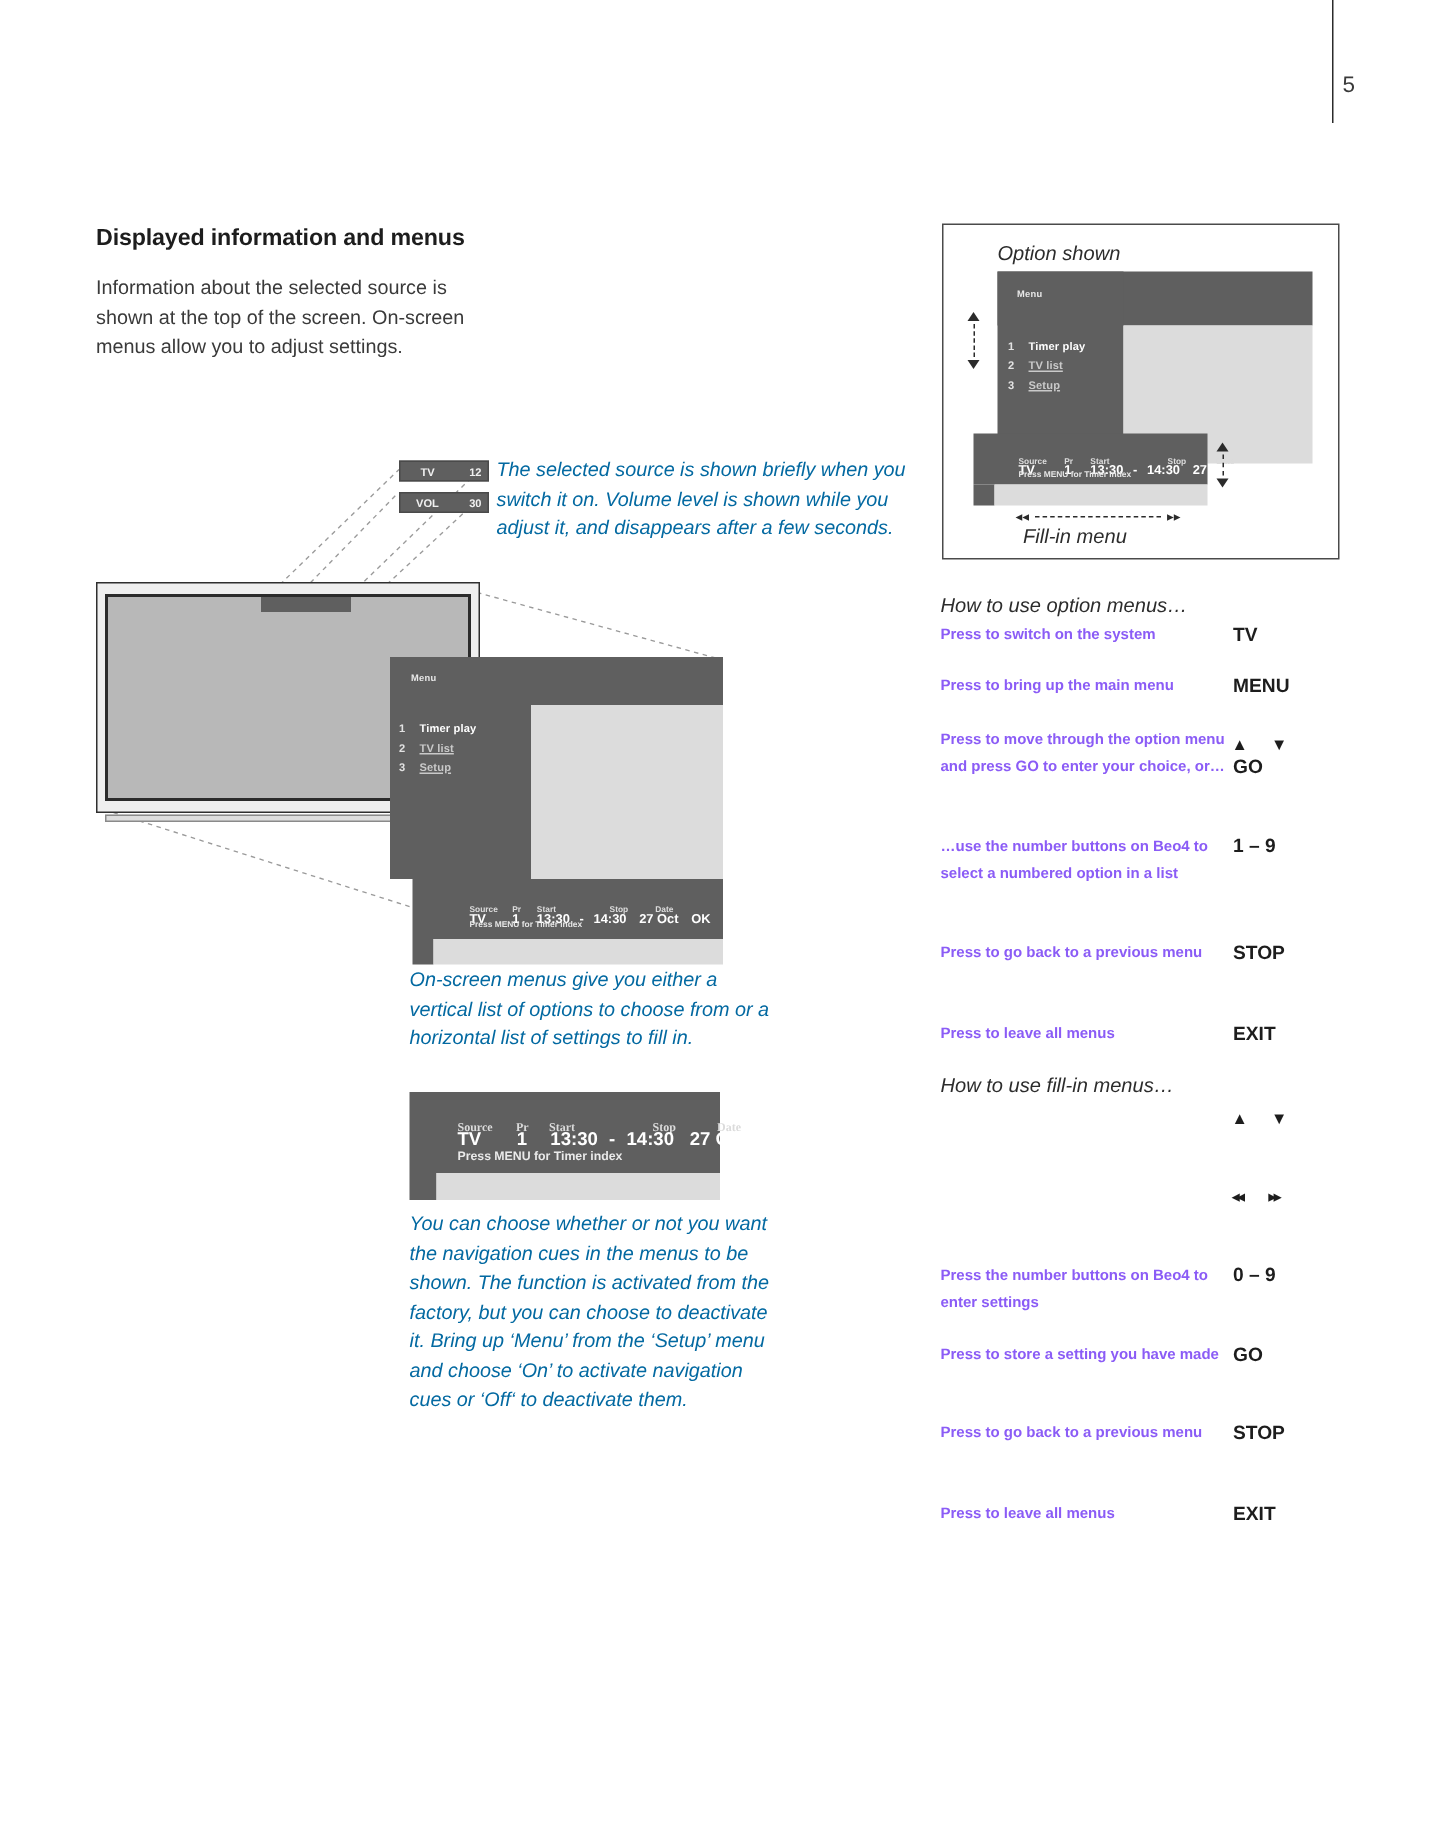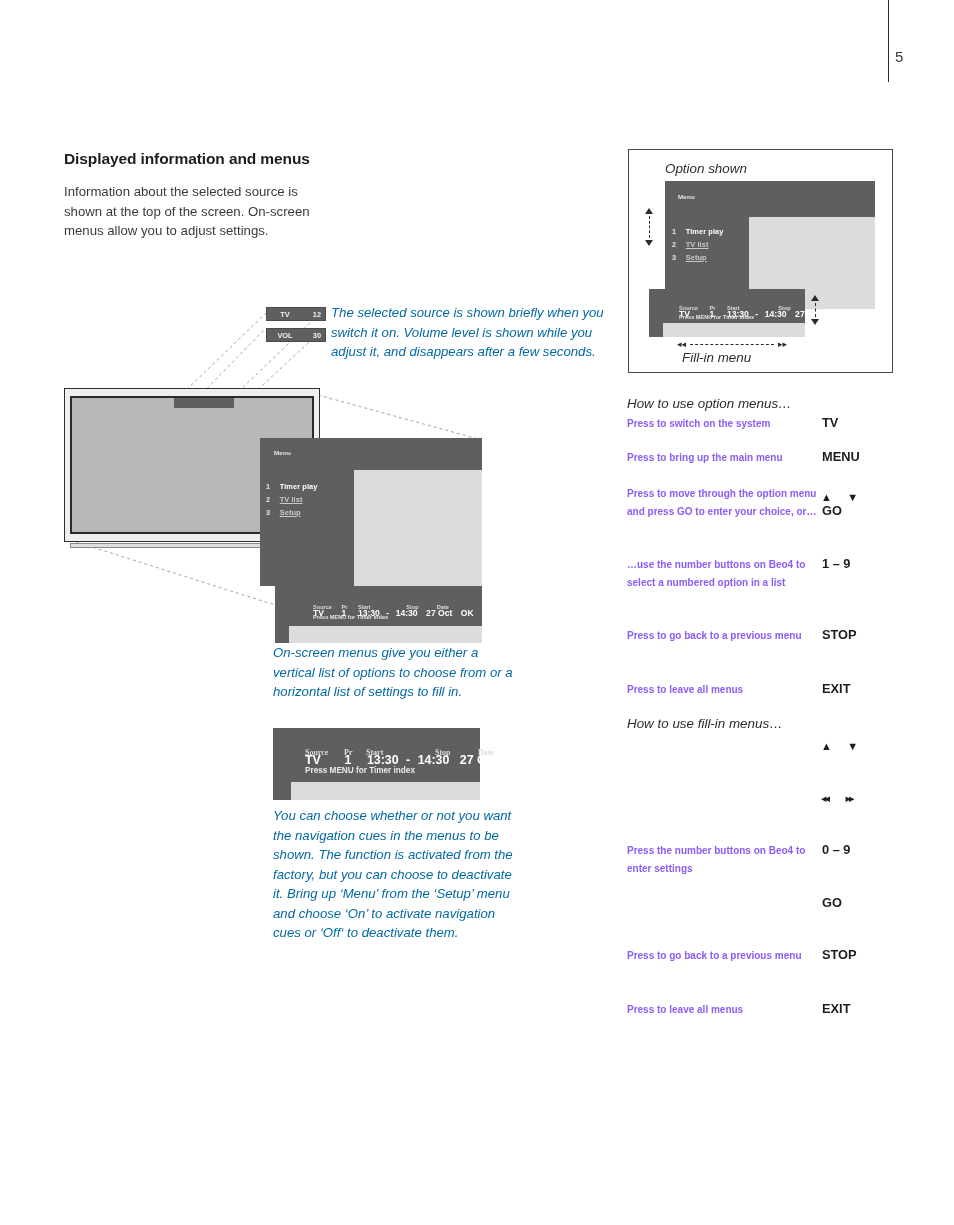--- a/index.html
+++ b/index.html
@@ -372,20 +372,21 @@
     <span style="color:#1d1d1d;font-size:11px;margin-left:13px;letter-spacing:-2px;">▸▸</span>
   </div>
 </div>
 
 <div class="instr-row" style="left:627px;top:842px;width:280px;">
   <div class="instr-text">Press the number buttons on Beo4 to enter settings</div>
   <div class="instr-key">0 – 9</div>
 </div>
 
 <div class="instr-row" style="left:627px;top:895px;width:280px;">
+  <div class="instr-text">Press to store a setting you have made</div>
   <div class="instr-key">GO</div>
 </div>
 
 <div class="instr-row" style="left:627px;top:947px;width:280px;">
   <div class="instr-text">Press to go back to a previous menu</div>
   <div class="instr-key">STOP</div>
 </div>
 
 <div class="instr-row" style="left:627px;top:1001px;width:280px;">
   <div class="instr-text">Press to leave all menus</div>

